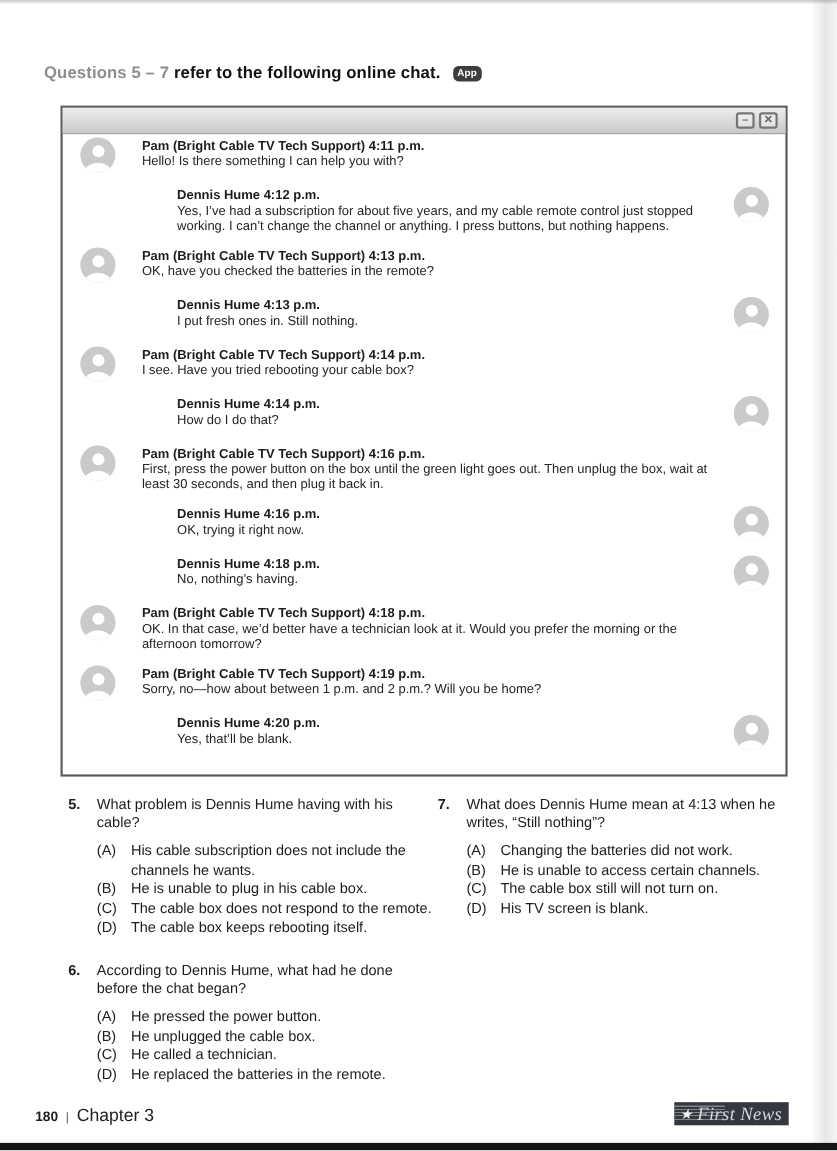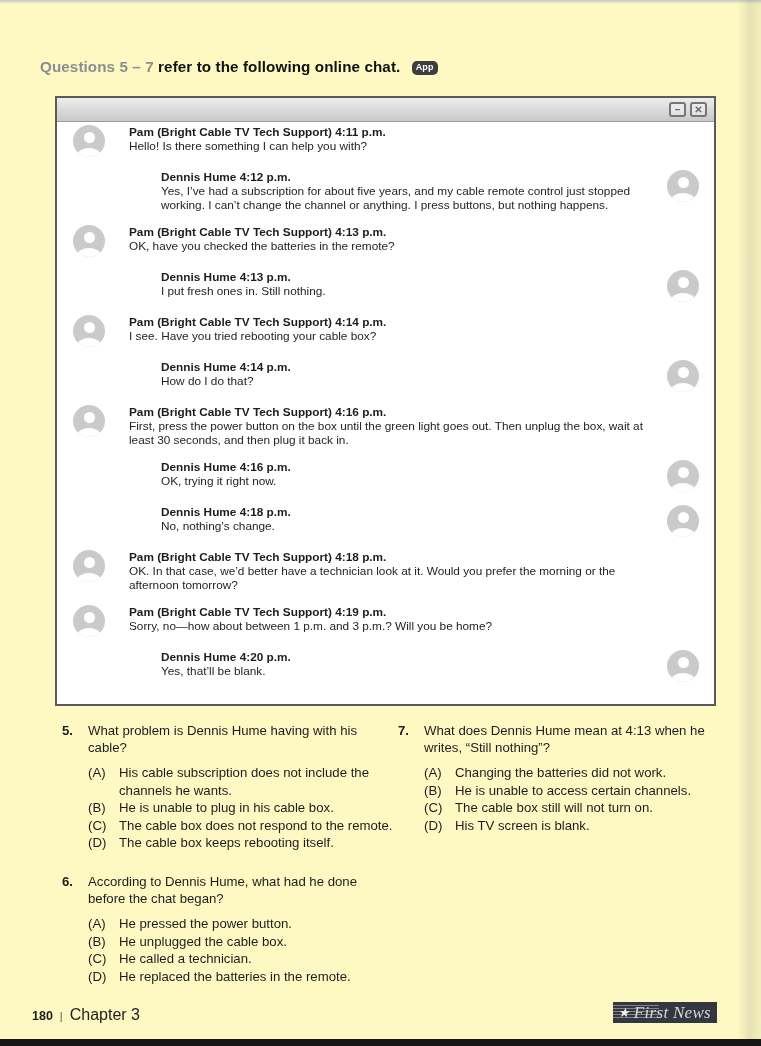--- a/index.html
+++ b/index.html
@@ -1,19 +1,19 @@
 <!DOCTYPE html>
 <html><head>
 <meta charset="utf-8">
 <style>
   * { margin:0; padding:0; box-sizing:border-box; }
   html,body { background:#e8e8e8; }
   .page {
     position:relative; width:761px; height:1046px;
-    background:#fef9c3; overflow:hidden;
+    background:#ffffff; overflow:hidden;
     font-family:"Liberation Sans", sans-serif; color:#1d1d1d;
   }
   
   .scan-top { position:absolute; top:0; left:0; width:100%; height:4px;
     background:linear-gradient(#c6c6c6, rgba(200,200,200,0)); }
   .scan-right { position:absolute; top:0; right:0; width:24px; height:100%;
     background:linear-gradient(to right, rgba(120,120,120,0), rgba(120,120,120,.18) 55%, rgba(120,120,120,.08));
     pointer-events:none; }
   .scan-bottom { position:absolute; bottom:0; left:0; width:100%; height:7px; background:#161616; }
 
@@ -175,41 +175,41 @@
       <div class="msg-text">OK, trying it right now.</div>
     </div>
   </div>
         <div class="msg-row customer">
     <div class="avatar">
       <span class="head"></span>
       <span class="torso"></span>
     </div>
     <div class="msg-body">
       <div class="msg-name">Dennis Hume 4:18 p.m.</div>
-      <div class="msg-text">No, nothing’s change.</div>
+      <div class="msg-text">No, nothing’s having.</div>
     </div>
   </div>
         <div class="msg-row agent">
     <div class="avatar">
       <span class="head"></span>
       <span class="torso"></span>
     </div>
     <div class="msg-body">
       <div class="msg-name">Pam (Bright Cable TV Tech Support) 4:18 p.m.</div>
       <div class="msg-text">OK. In that case, we’d better have a technician look at it. Would you prefer the morning or the afternoon tomorrow?</div>
     </div>
   </div>
         <div class="msg-row agent">
     <div class="avatar">
       <span class="head"></span>
       <span class="torso"></span>
     </div>
     <div class="msg-body">
       <div class="msg-name">Pam (Bright Cable TV Tech Support) 4:19 p.m.</div>
-      <div class="msg-text">Sorry, no—how about between 1 p.m. and 3 p.m.? Will you be home?</div>
+      <div class="msg-text">Sorry, no—how about between 1 p.m. and 2 p.m.? Will you be home?</div>
     </div>
   </div>
         <div class="msg-row customer">
     <div class="avatar">
       <span class="head"></span>
       <span class="torso"></span>
     </div>
     <div class="msg-body">
       <div class="msg-name">Dennis Hume 4:20 p.m.</div>
       <div class="msg-text">Yes, that’ll be blank.</div>

